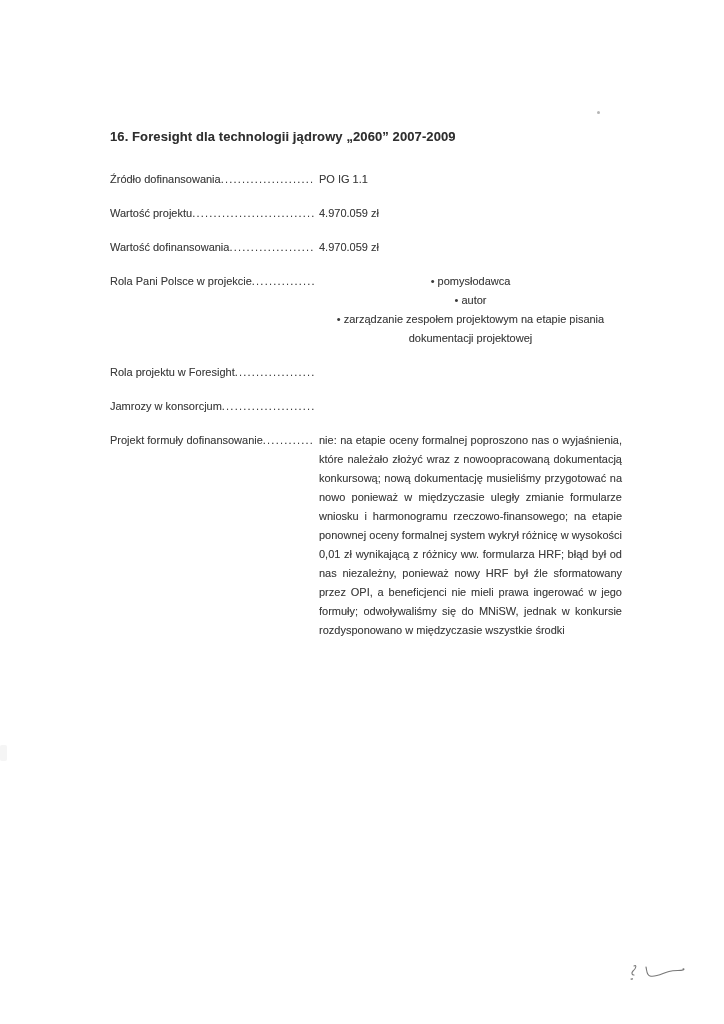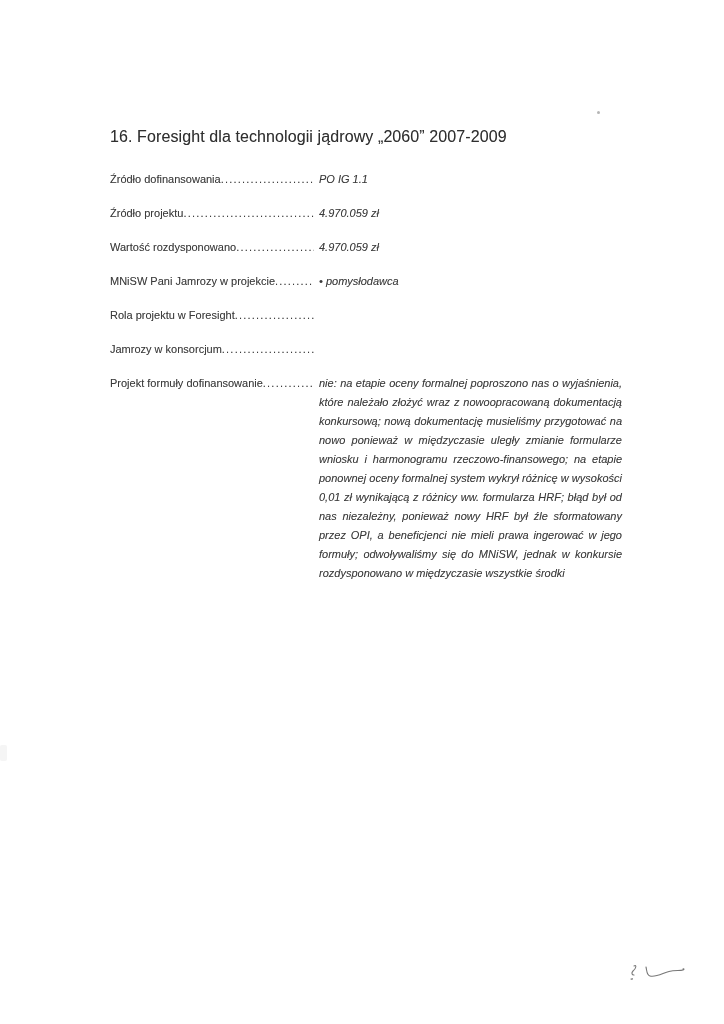--- a/index.html
+++ b/index.html
@@ -16,23 +16,23 @@
     overflow: hidden;
   }
   .page {
     position: absolute;
     inset: 0;
     padding: 127px 102px 0 110px;
     box-sizing: border-box;
     text-shadow: 0 0 0.5px rgba(60,60,60,0.35);
   }
   .doc-title {
-    font-size: 16px;
+    font-size: 13px;
     line-height: 19px;
-    font-weight: normal;
+    font-weight: bold;
     color: #2f2f2f;
     margin: 0 0 24px 0;
     letter-spacing: 0.1px;
   }
   .row {
     display: flex;
     align-items: flex-start;
     margin: 0 0 15px 0;
     font-size: 11px;
     line-height: 19px;
@@ -50,27 +50,26 @@
     flex: 1;
     overflow: hidden;
     white-space: nowrap;
     letter-spacing: 1.2px;
     min-width: 0;
   }
   .val-cell {
     flex: 1;
     padding-left: 5px;
     min-width: 0;
-    font-style: italic;
   }
   .justify {
     text-align: justify;
   }
   .bullet-item {
-    text-align: left;
+    text-align: center;
   }
   .signature {
     position: absolute;
     left: 615px;
     top: 953px;
     width: 90px;
     height: 45px;
   }
   .scan-speck {
     position: absolute;
@@ -101,41 +100,43 @@
   <div class="row">
     <div class="lbl-cell">
       <span class="lbl">Źródło dofinansowania</span>
       <span class="leader">....................................................................................................</span>
     </div>
     <div class="val-cell">PO IG 1.1</div>
   </div>
 
   <div class="row">
     <div class="lbl-cell">
-      <span class="lbl">Źródło projektu</span>
+      <span class="lbl">Wartość projektu</span>
       <span class="leader">....................................................................................................</span>
     </div>
     <div class="val-cell">4.970.059 zł</div>
   </div>
 
   <div class="row">
     <div class="lbl-cell">
-      <span class="lbl">Wartość rozdysponowano</span>
+      <span class="lbl">Wartość dofinansowania</span>
       <span class="leader">....................................................................................................</span>
     </div>
     <div class="val-cell">4.970.059 zł</div>
   </div>
 
   <div class="row">
     <div class="lbl-cell">
-      <span class="lbl">MNiSW Pani Jamrozy w projekcie</span>
+      <span class="lbl">Rola Pani Polsce w projekcie</span>
       <span class="leader">....................................................................................................</span>
     </div>
     <div class="val-cell">
       <div class="bullet-item">• pomysłodawca</div>
+      <div class="bullet-item">• autor</div>
+      <div class="bullet-item">• zarządzanie zespołem projektowym na etapie pisania dokumentacji projektowej</div>
     </div>
   </div>
 
   <div class="row">
     <div class="lbl-cell">
       <span class="lbl">Rola projektu w Foresight</span>
       <span class="leader">....................................................................................................</span>
     </div>
   </div>
 

